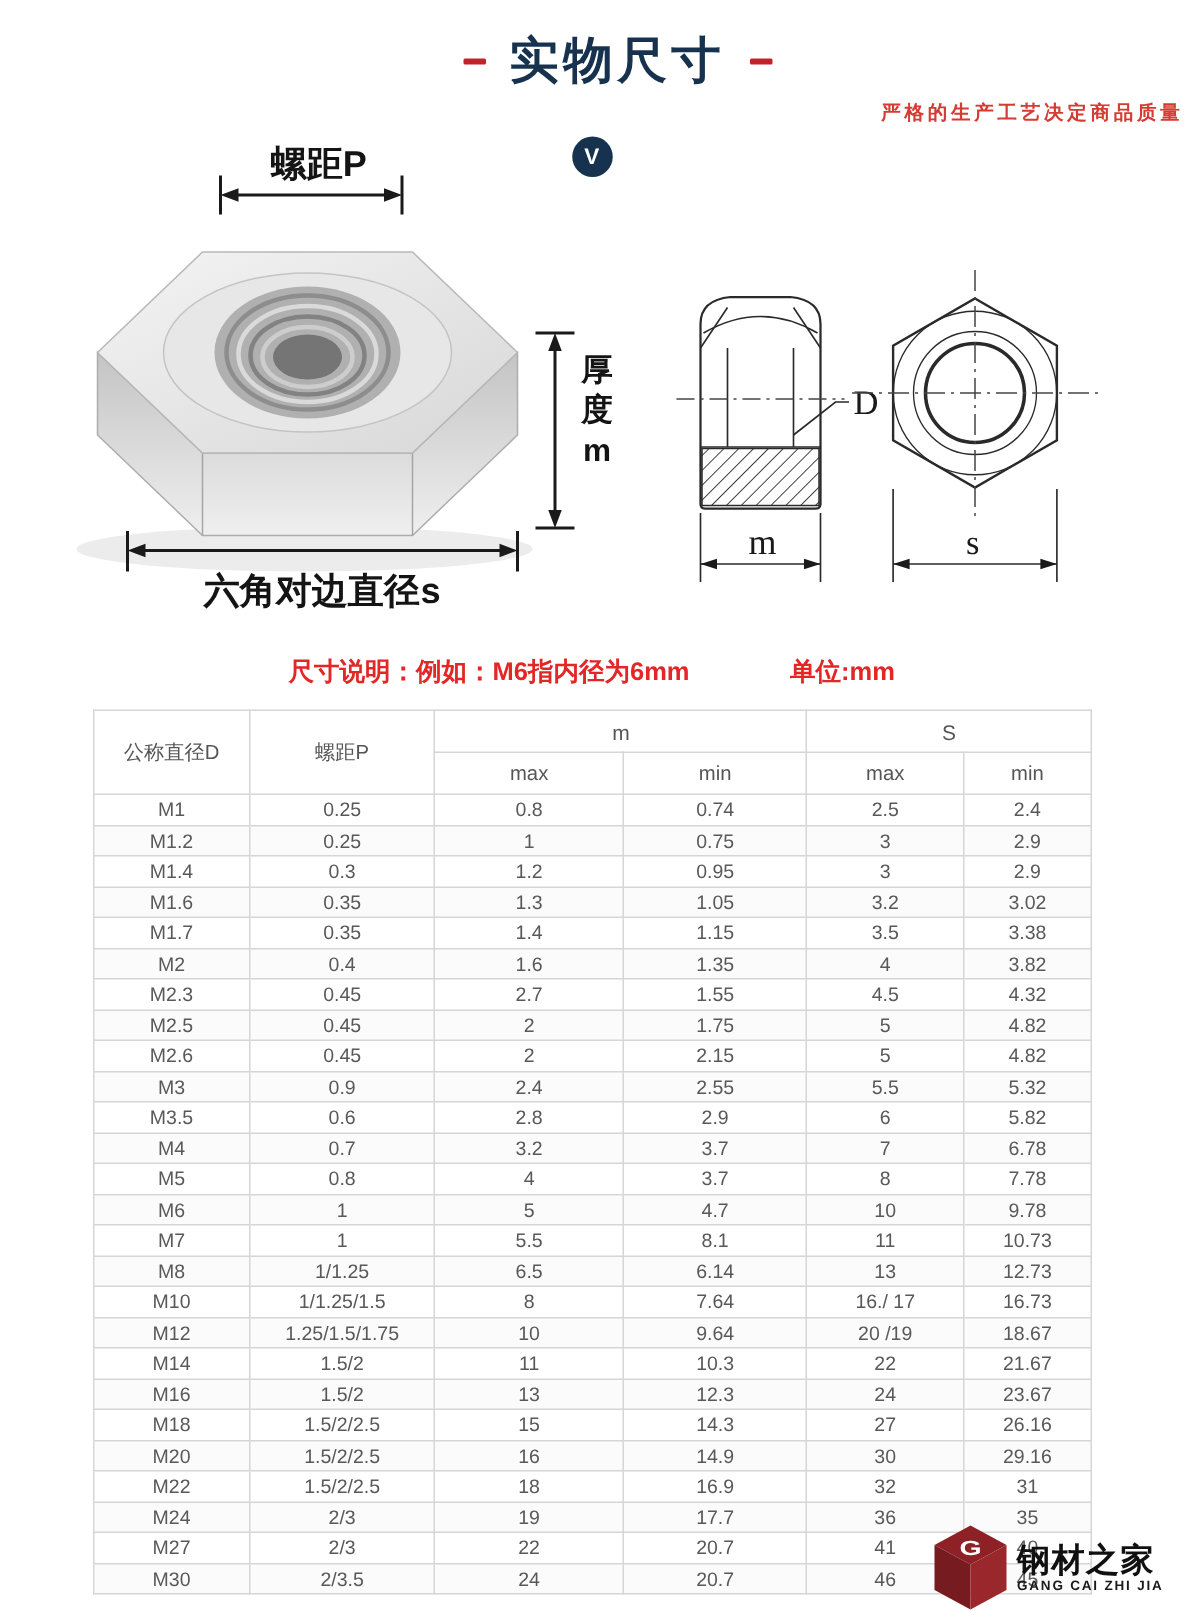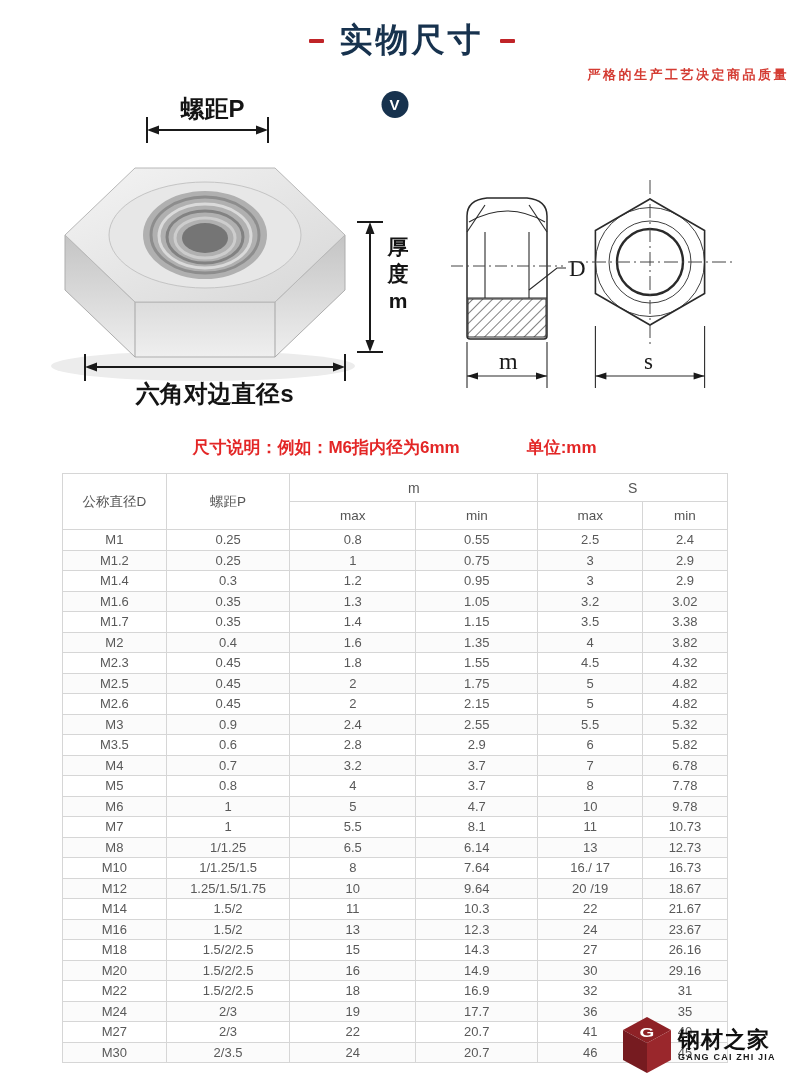--- a/index.html
+++ b/index.html
@@ -206,21 +206,21 @@
         <th>min</th>
         <th>max</th>
         <th>min</th>
       </tr>
     </thead>
     <tbody>
         <tr>
           <td>M1</td>
           <td>0.25</td>
           <td>0.8</td>
-          <td>0.55</td>
+          <td>0.74</td>
           <td>2.5</td>
           <td>2.4</td>
         </tr>
         <tr>
           <td>M1.2</td>
           <td>0.25</td>
           <td>1</td>
           <td>0.75</td>
           <td>3</td>
           <td>2.9</td>
@@ -253,21 +253,21 @@
           <td>M2</td>
           <td>0.4</td>
           <td>1.6</td>
           <td>1.35</td>
           <td>4</td>
           <td>3.82</td>
         </tr>
         <tr>
           <td>M2.3</td>
           <td>0.45</td>
-          <td>1.8</td>
+          <td>2.7</td>
           <td>1.55</td>
           <td>4.5</td>
           <td>4.32</td>
         </tr>
         <tr>
           <td>M2.5</td>
           <td>0.45</td>
           <td>2</td>
           <td>1.75</td>
           <td>5</td>

